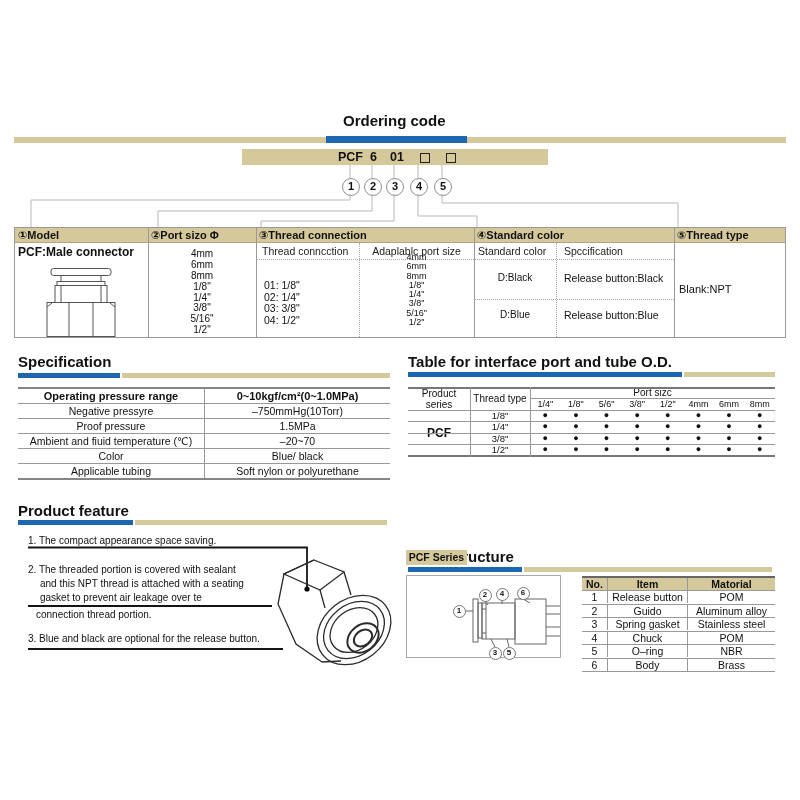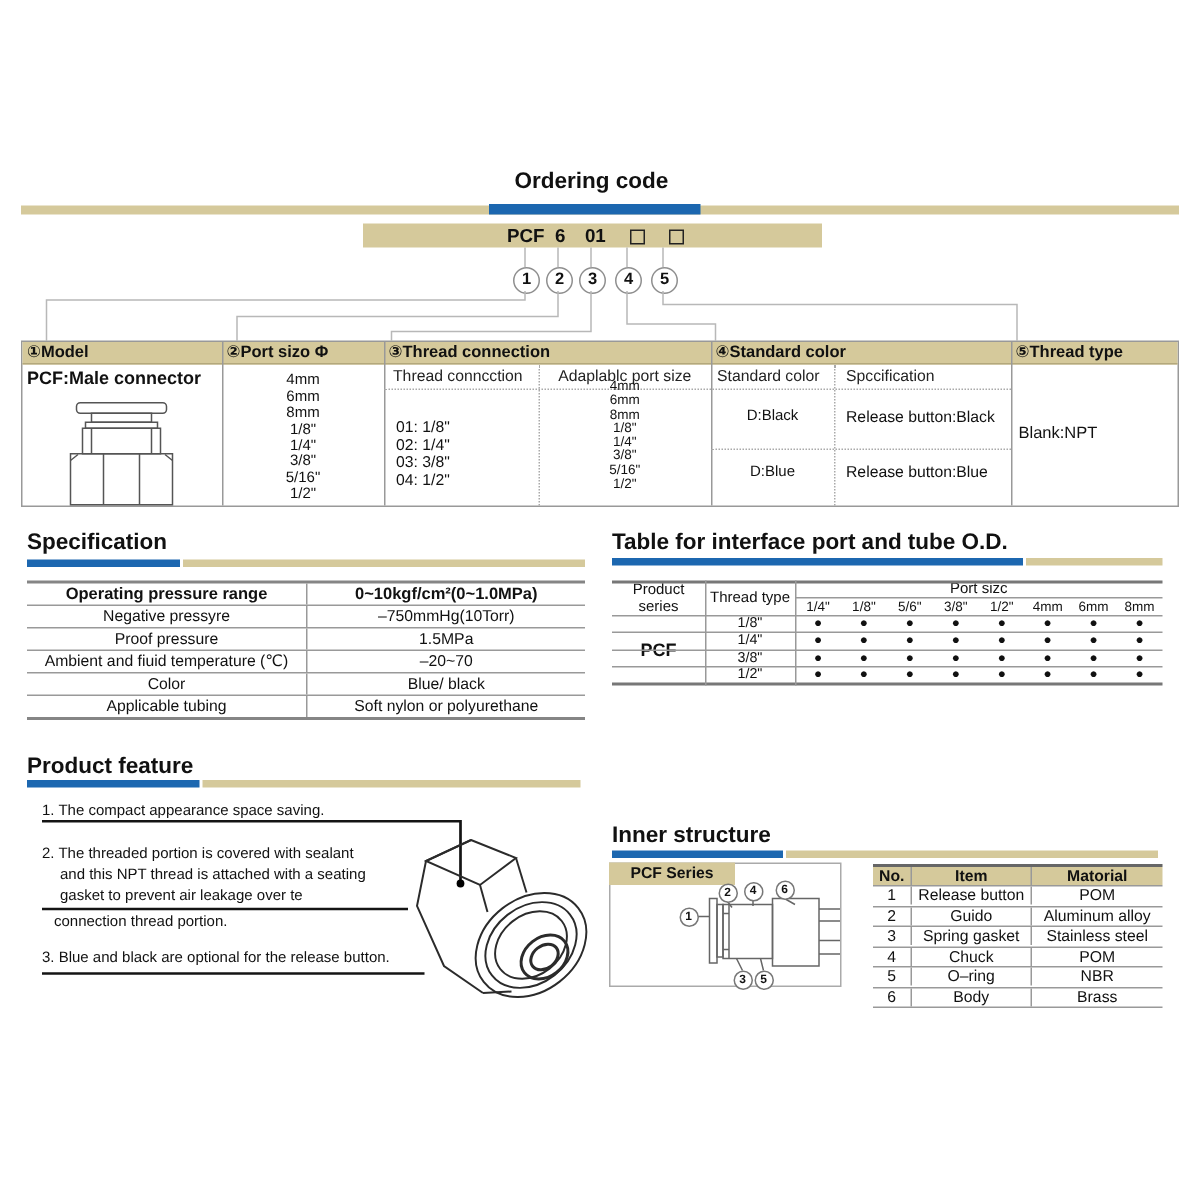--- a/index.html
+++ b/index.html
@@ -299,21 +299,21 @@
         <rect x="66" y="23" width="5" height="43"></rect>
         <rect x="71" y="27" width="4" height="35"></rect>
         <rect x="75" y="27" width="33" height="36"></rect>
         <path d="M79,27 V63 M75,33 H79 M75,57 H79"></path>
         <rect x="108" y="23" width="31" height="45"></rect>
         <path d="M139,30 H153 M139,38 H153 M139,51 H153 M139,60 H153"></path>
         <path d="M78,25 L81,29 M95,24 L95,28 M116,23 L123,27 M88,71 L84,63 M102,71 L100,63"></path>
       </g>
     </svg>
   </div>
-  <div id="pcf-series" class="abs" style="left:406px;top:575px;width:84px;height:15px;">PCF Series</div>
+  <div id="pcf-series" class="abs" style="left:406px;top:550px;width:61px;height:15px;">PCF Series</div>
   <div id="callout-layer">
       <div class="callout-circle" style="position: absolute; left: 452.5px; top: 604.5px;">1</div>
       <div class="callout-circle" style="position: absolute; left: 478.5px; top: 588.5px;">2</div>
       <div class="callout-circle" style="position: absolute; left: 495.5px; top: 587.5px;">4</div>
       <div class="callout-circle" style="position: absolute; left: 516.5px; top: 586.5px;">6</div>
       <div class="callout-circle" style="position: absolute; left: 488.5px; top: 646.5px;">3</div>
       <div class="callout-circle" style="position: absolute; left: 502.5px; top: 646.5px;">5</div>
     </div>
 
   <div id="parts-table" class="abs" style="left:582px;top:576px;width:193px;">

